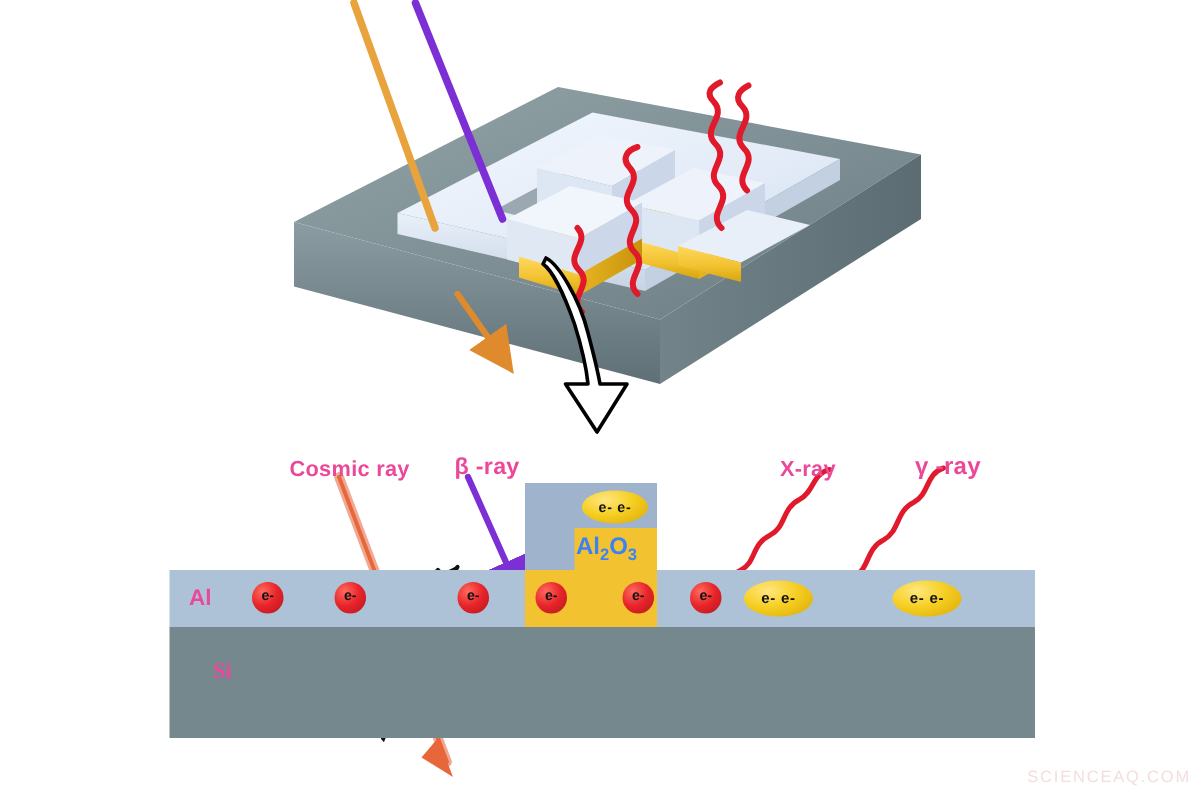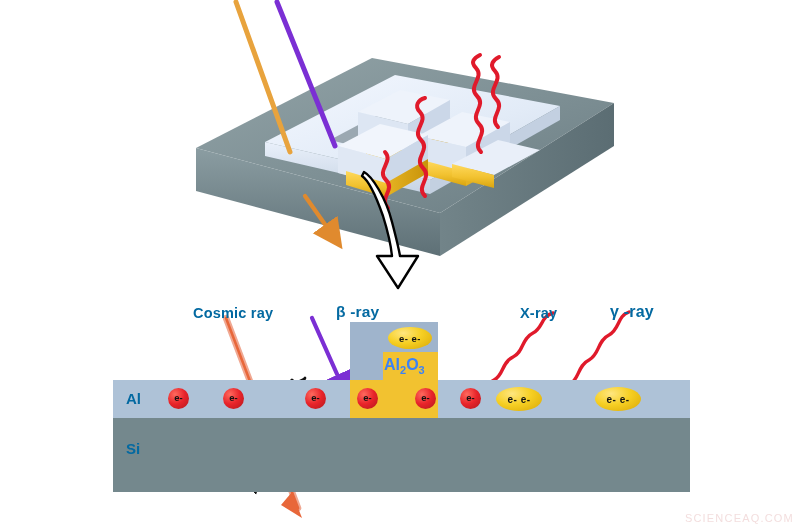--- a/index.html
+++ b/index.html
@@ -5,21 +5,21 @@
 <style>
   html,body{margin:0;padding:0;background:#ffffff;}
   body{width:800px;height:530px;position:relative;overflow:hidden;
        font-family:"Liberation Sans","DejaVu Sans",sans-serif;}
 
   #stage{position:absolute;left:0;top:0;width:800px;height:530px;background:#fff;}
 
   .abs{position:absolute;}
 
   
-  .lbl{position:absolute;font-weight:bold;color:#0369a1;white-space:nowrap;}
+  .lbl{position:absolute;font-weight:bold;color:#ec4899;white-space:nowrap;}
   .lbl-ray{font-size:14.5px;letter-spacing:.2px;}
   .lbl-layer{font-size:15px;}
   .lbl-oxide{font-size:16px;font-weight:bold;color:#3b82f6;}
 
   
   #al-layer{left:113px;top:380px;width:577px;height:38px;background:#aec2d7;}
   #si-layer{left:113px;top:418px;width:577px;height:74px;background:#74888d;}
 
   
   #blue-block{left:350px;top:322px;width:88px;height:58px;background:#9fb4cc;}
@@ -248,28 +248,28 @@
   </svg>
 
   <div class="abs" id="al-layer"></div>
   <div class="abs" id="si-layer"></div>
 
   <div class="abs" id="blue-block"></div>
   <div class="abs" id="oxide-foot"></div>
   <div class="abs" id="oxide-block"></div>
 
   <div class="lbl lbl-layer" style="left:126px;top:390px;">Al</div>
-  <div class="lbl lbl-layer" style="left:126px;top:440px;">Si</div>
+  <div class="lbl lbl-layer" style="left:142px;top:440px;font-family:Liberation Serif, serif;">Si</div>
 
   <div class="lbl lbl-oxide" style="left:384px;top:356px;">
     <span>Al</span><sub style="font-size:11px">2</sub><span>O</span><sub style="font-size:11px">3</sub>
   </div>
 
   <div class="lbl lbl-ray" style="left:193px;top:305px;">Cosmic ray</div>
-  <div class="lbl lbl-ray" style="left:303px;top:303px;font-size:15.5px;margin-left:33px;">β -ray</div>
+  <div class="lbl lbl-ray" style="left:303px;top:303px;font-size:15.5px;">β -ray</div>
   <div class="lbl lbl-ray" style="left:520px;top:305px;text-align:center;">X-ray</div>
   <div class="lbl lbl-ray" style="left:610px;top:303px;font-size:16px;">γ -ray</div>
 
   <div class="e-red" style="left:168px;top:388px;">
     <span>e-</span>
     </div>
   <div class="e-red" style="left:223px;top:388px;">
     <span>e-</span>
     </div>
   <div class="e-red" style="left:305px;top:388px;">

